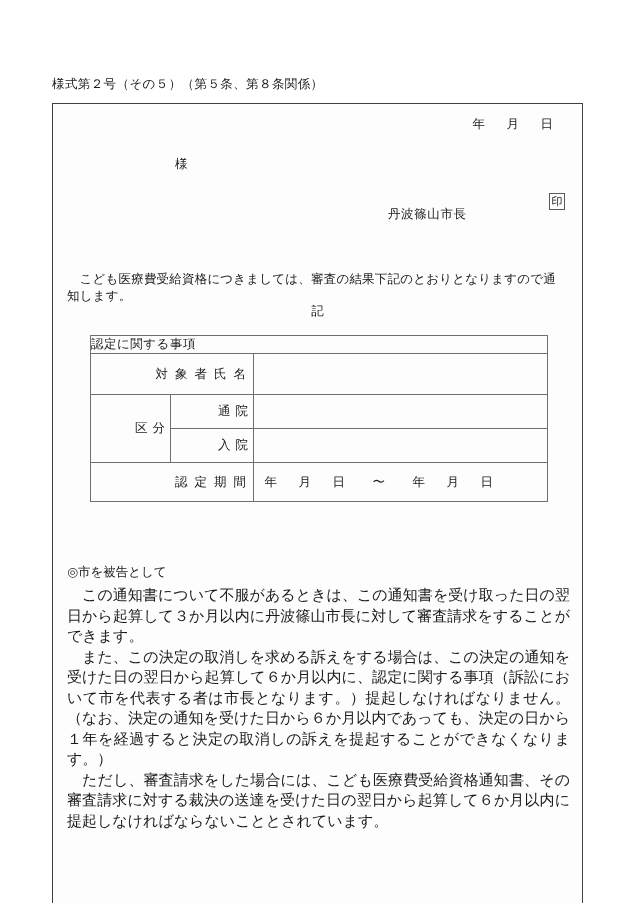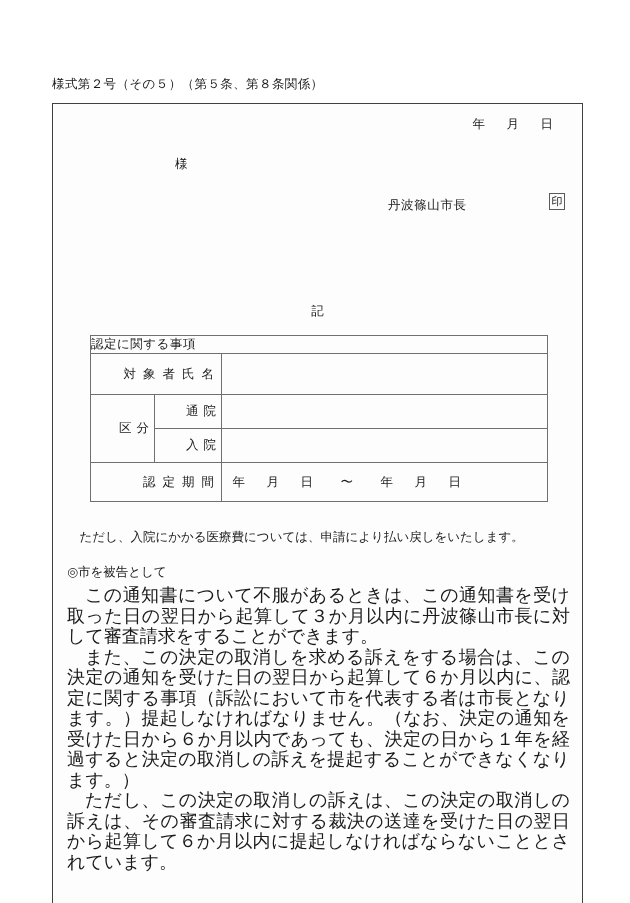--- a/index.html
+++ b/index.html
@@ -62,21 +62,21 @@
     position: absolute;
     left: 122px;
     top: 52px;
     font-size: 12.5px;
   }
 
   
   .issuer {
     position: absolute;
     left: 335px;
-    top: 93px;
+    top: 102px;
     font-size: 12.5px;
     letter-spacing: 0.6px;
   }
   .seal-box {
     position: absolute;
     left: 496px;
     top: 89px;
     width: 16px;
     height: 17px;
     border: 1px solid #5a5a5a;
@@ -140,21 +140,21 @@
     text-align: right;
     letter-spacing: 0.5px;
     white-space: nowrap;
   }
   .lbl-wide { letter-spacing: 7px; text-indent: 7px; }
   .lbl-mid  { letter-spacing: 5px; text-indent: 5px; }
   .col-a { width: 63px; margin-top: 23px; }
   .col-b { width: 66px; }
   .col-ab { width: 129px; }
   .row-name td { height: 40px; }
-  .row-sub td  { height: 33px; }
+  .row-sub td  { height: 33px; padding-left: 16px; }
   .row-period td { height: 38px; }
   .period-val {
     padding-left: 42px;
     letter-spacing: 0.5px;
     margin-top: 32px;
   }
   .period-val .ch { display: inline-block; width: 34px; text-align: center; }
   .period-val .tilde { display: inline-block; width: 46px; text-align: center; }
 
   
@@ -170,21 +170,21 @@
     position: absolute;
     left: 14px;
     top: 460px;
     font-size: 12.5px;
   }
   .appeal-body {
     position: absolute;
     left: 14px;
     right: 12px;
     top: 481px;
-    font-size: 18px;
+    font-size: 15px;
     line-height: 20.5px;
     text-align: justify;
   }
   .appeal-body p {
     margin: 0;
     text-indent: 1em;
   }
 </style>
 </head>
 <body>
@@ -197,20 +197,21 @@
     <div class="date-line">
       <span class="ch">年</span><span class="ch">月</span><span class="ch">日</span>
     </div>
 
     <div class="addressee">様</div>
 
     <div class="issuer">丹波篠山市長</div>
     <div class="seal-box">印</div>
 
 
+    <div class="intro">こども医療費受給資格につきましては、審査の結果下記のとおりとなりますので通知します。</div>
 
     <div class="ki">記</div>
 
     <table class="tbl">
       <tbody>
         <tr>
           <td class="hdr" colspan="3">認定に関する事項</td>
         </tr>
         <tr class="row-name">
           <td class="lbl lbl-wide col-ab" colspan="2">対象者氏名</td>
@@ -227,24 +228,23 @@
         </tr>
         <tr class="row-period">
           <td class="lbl lbl-wide col-ab" colspan="2">認定期間</td>
           <td class="period-val">
             <span class="ch">年</span><span class="ch">月</span><span class="ch">日</span><span class="tilde">〜</span><span class="ch">年</span><span class="ch">月</span><span class="ch">日</span>
           </td>
         </tr>
       </tbody>
     </table>
 
-    <div class="note-refund">ただし、入院にかかる医療費については、申請により払い戻しをいたします。</div>
 
     <div class="appeal-head">◎市を被告として</div>
 
     <div class="appeal-body">
       <p>この通知書について不服があるときは、この通知書を受け取った日の翌日から起算して３か月以内に丹波篠山市長に対して審査請求をすることができます。</p>
       <p>また、この決定の取消しを求める訴えをする場合は、この決定の通知を受けた日の翌日から起算して６か月以内に、認定に関する事項（訴訟において市を代表する者は市長となります。）提起しなければなりません。（なお、決定の通知を受けた日から６か月以内であっても、決定の日から１年を経過すると決定の取消しの訴えを提起することができなくなります。）</p>
-      <p>ただし、この決定の取消しの訴えは、この決定の取消しの訴えは、その審査請求に対する裁決の送達を受けた日の翌日から起算して６か月以内に提起しなければならないこととされています。</p>
+      <p>ただし、審査請求をした場合には、こども医療費受給資格通知書、その審査請求に対する裁決の送達を受けた日の翌日から起算して６か月以内に提起しなければならないこととされています。</p>
     </div>
 
   </div>
 </div>
 
 </body></html>

